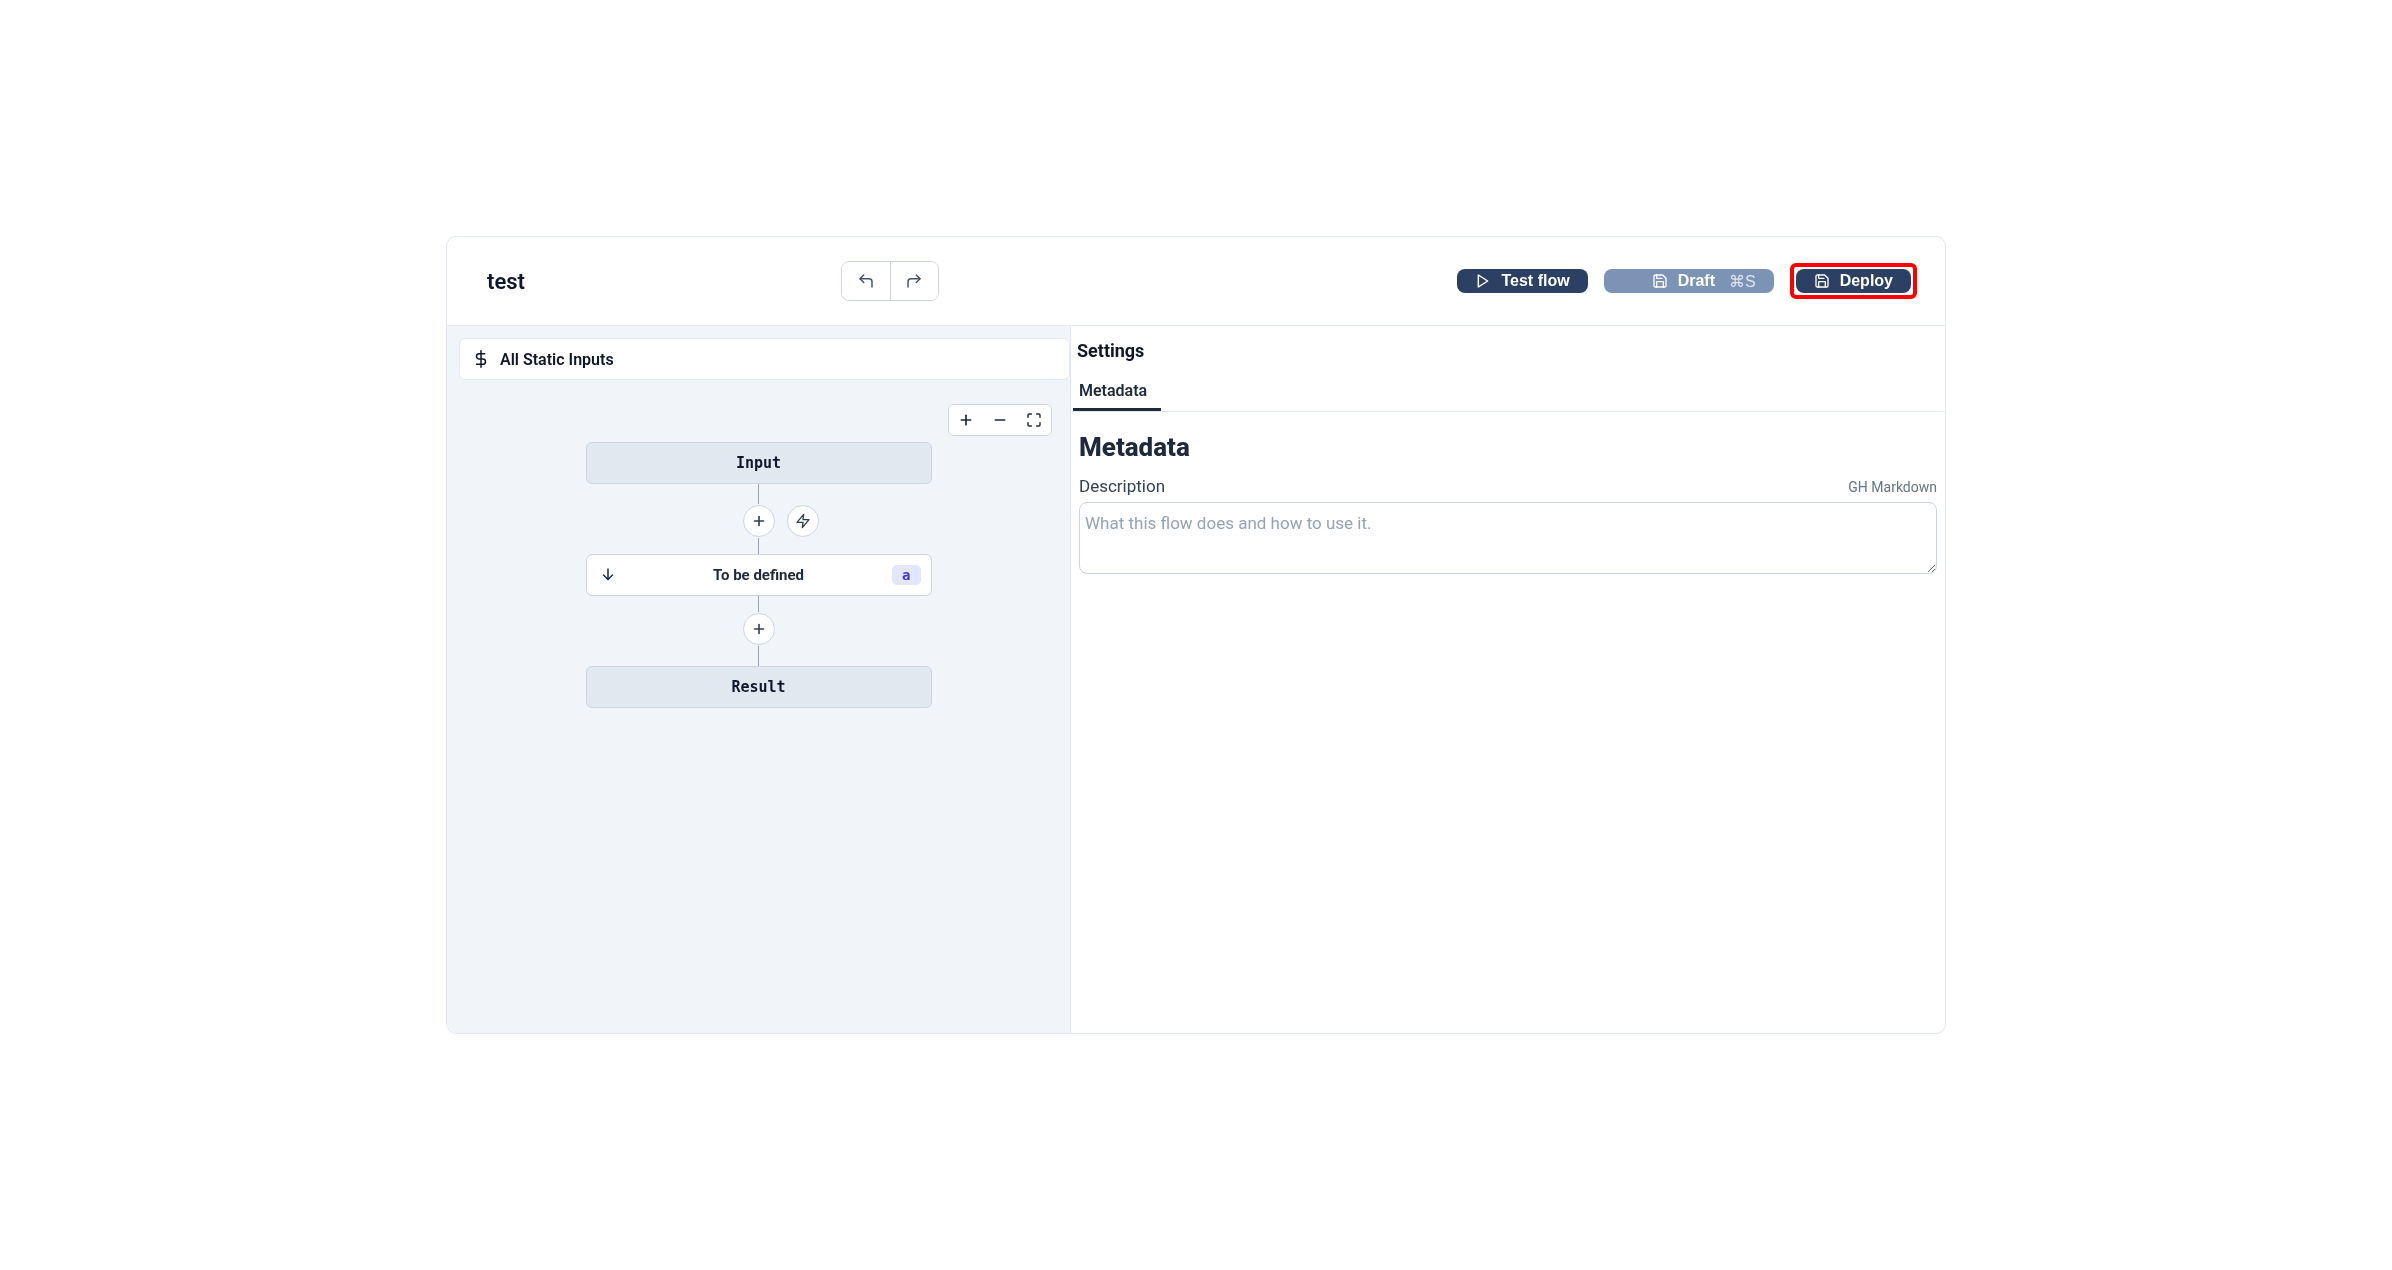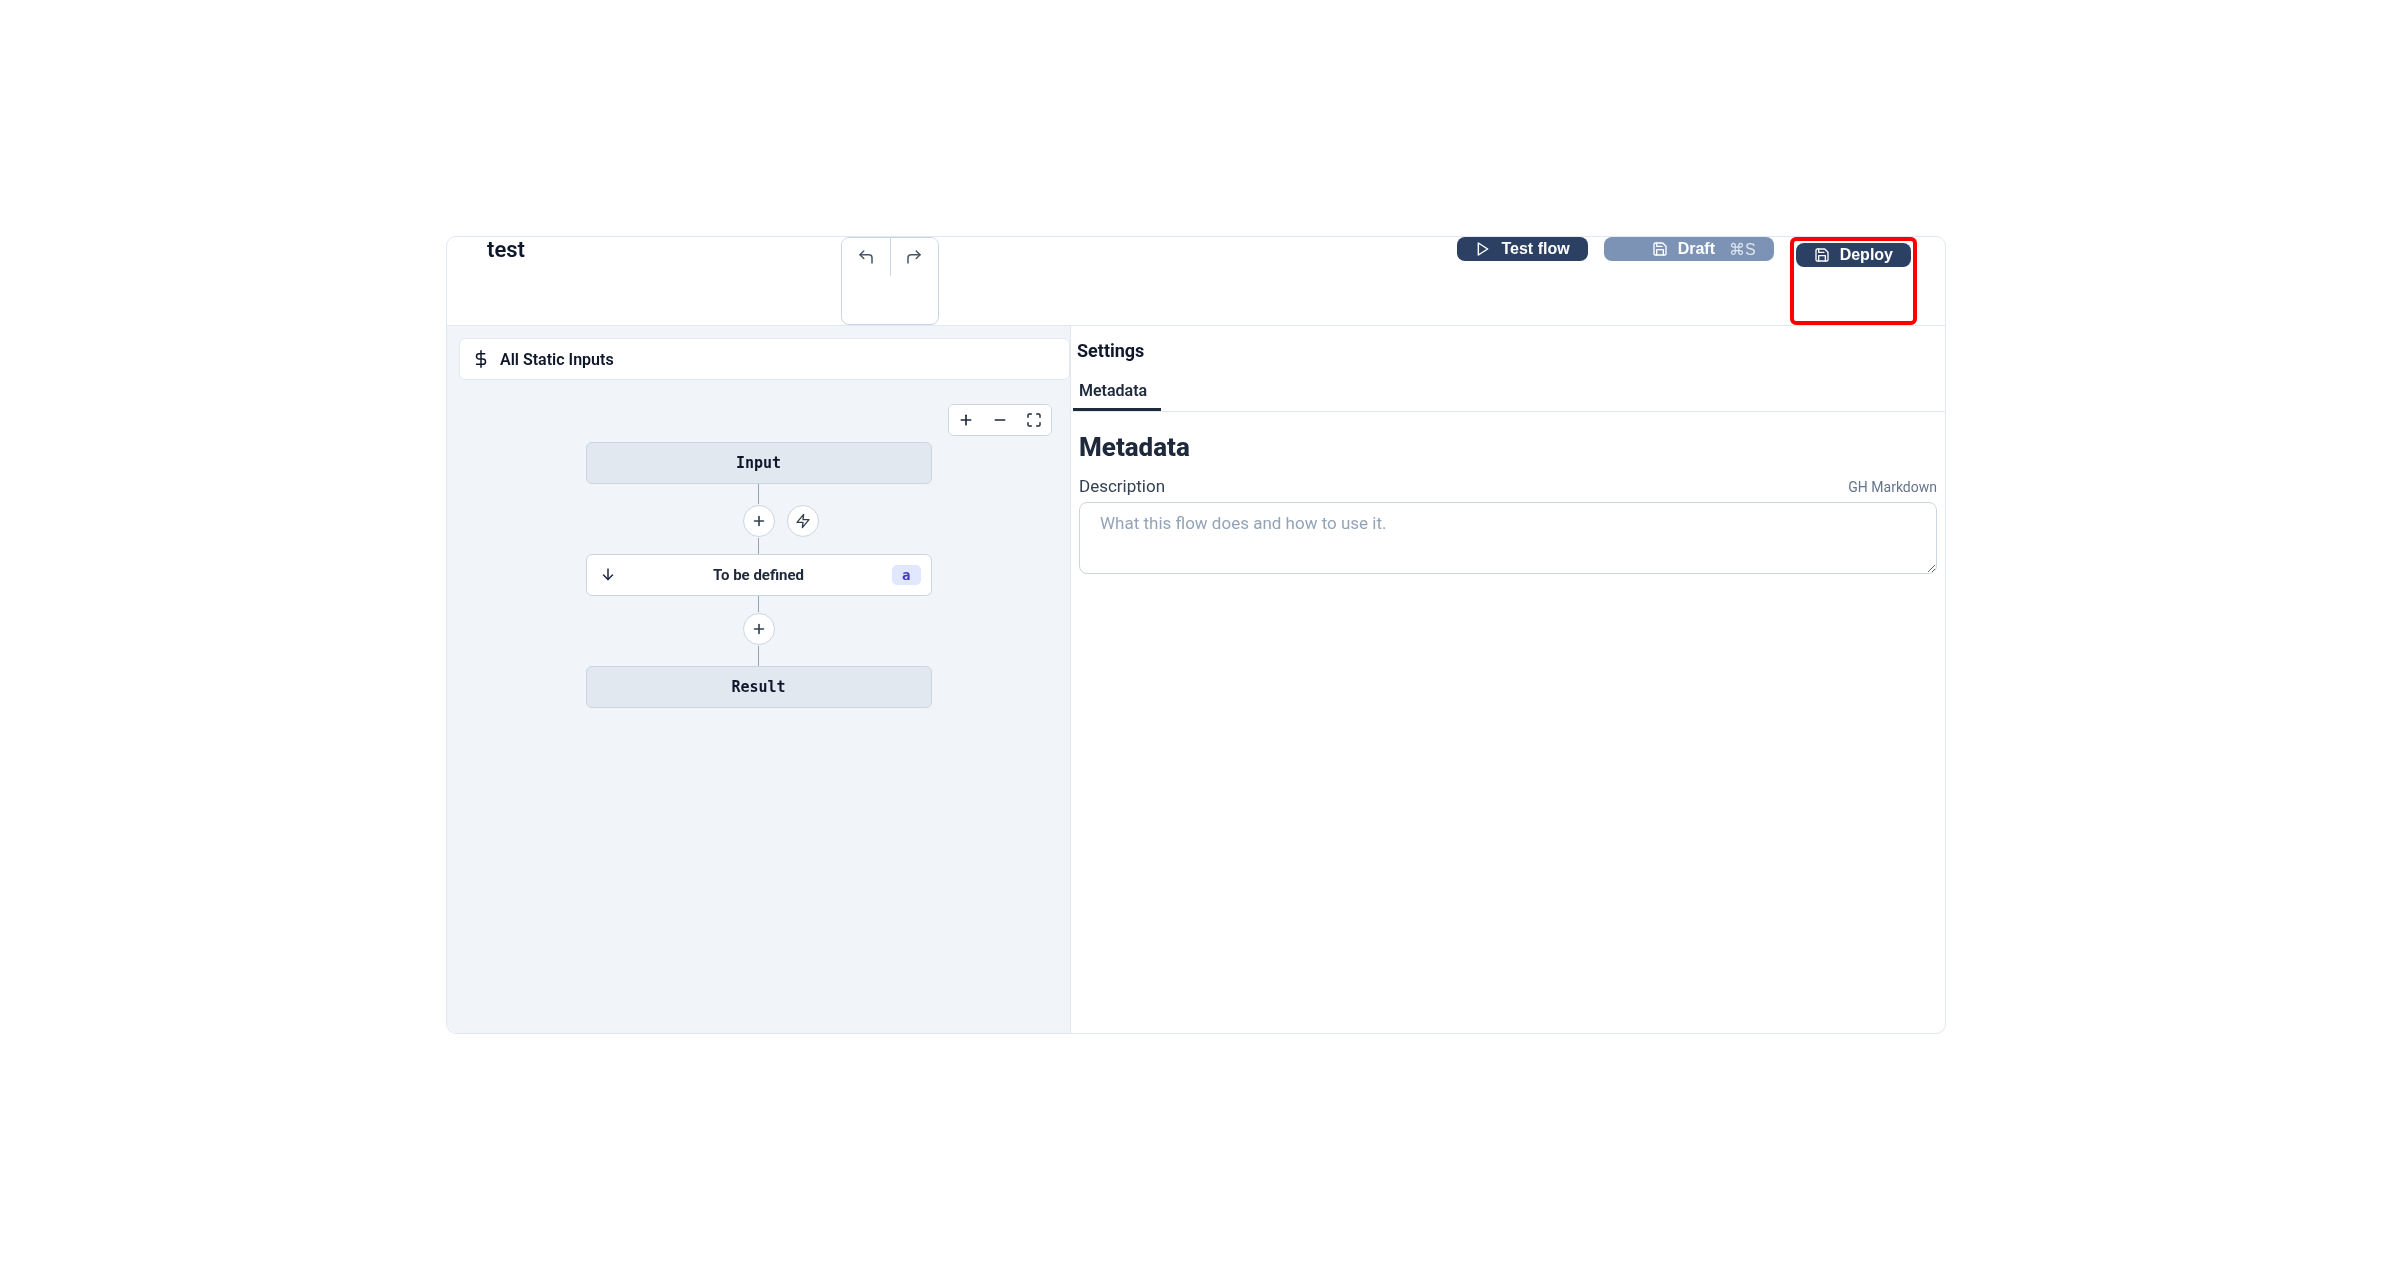--- a/index.html
+++ b/index.html
@@ -13,20 +13,21 @@
     overflow: hidden;
     display: flex;
     flex-direction: column;
     background: #fff;
   }
   
   .header {
     height: 88px;
     flex: 0 0 88px;
     display: flex;
+    align-items: center;
     padding: 0 28px 0 40px;
     gap: 16px;
   }
   .page-title {
     font-size: 22px;
     font-weight: 600;
     color: #0f172a;
     flex: 0 0 auto;
     margin-right: 300px;
   }
@@ -244,21 +245,21 @@
     margin-bottom: 6px;
     gap: 17px;
   }
   .desc-label { font-size: 17px; color: #334155; }
   .desc-hint { font-size: 14px; color: #64748b; }
   .desc-textarea {
     width: 100%;
     height: 72px;
     border: 1px solid #cbd5e1;
     border-radius: 8px;
-    padding: 10px 20px;
+    padding: 10px 5px;
     font-size: 17px;
     font-family: inherit;
     color: #334155;
     resize: both;
   }
   .desc-textarea::placeholder { color: #94a3b8; }
   svg { display: block; }
 </style>
 </head>
 <body>

